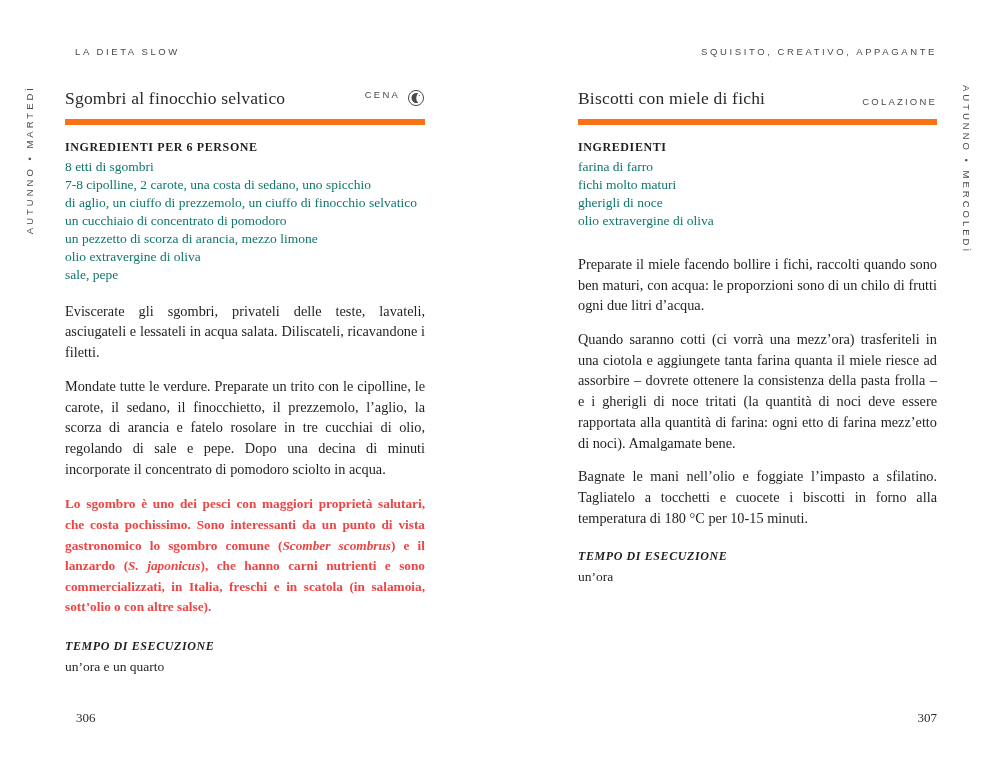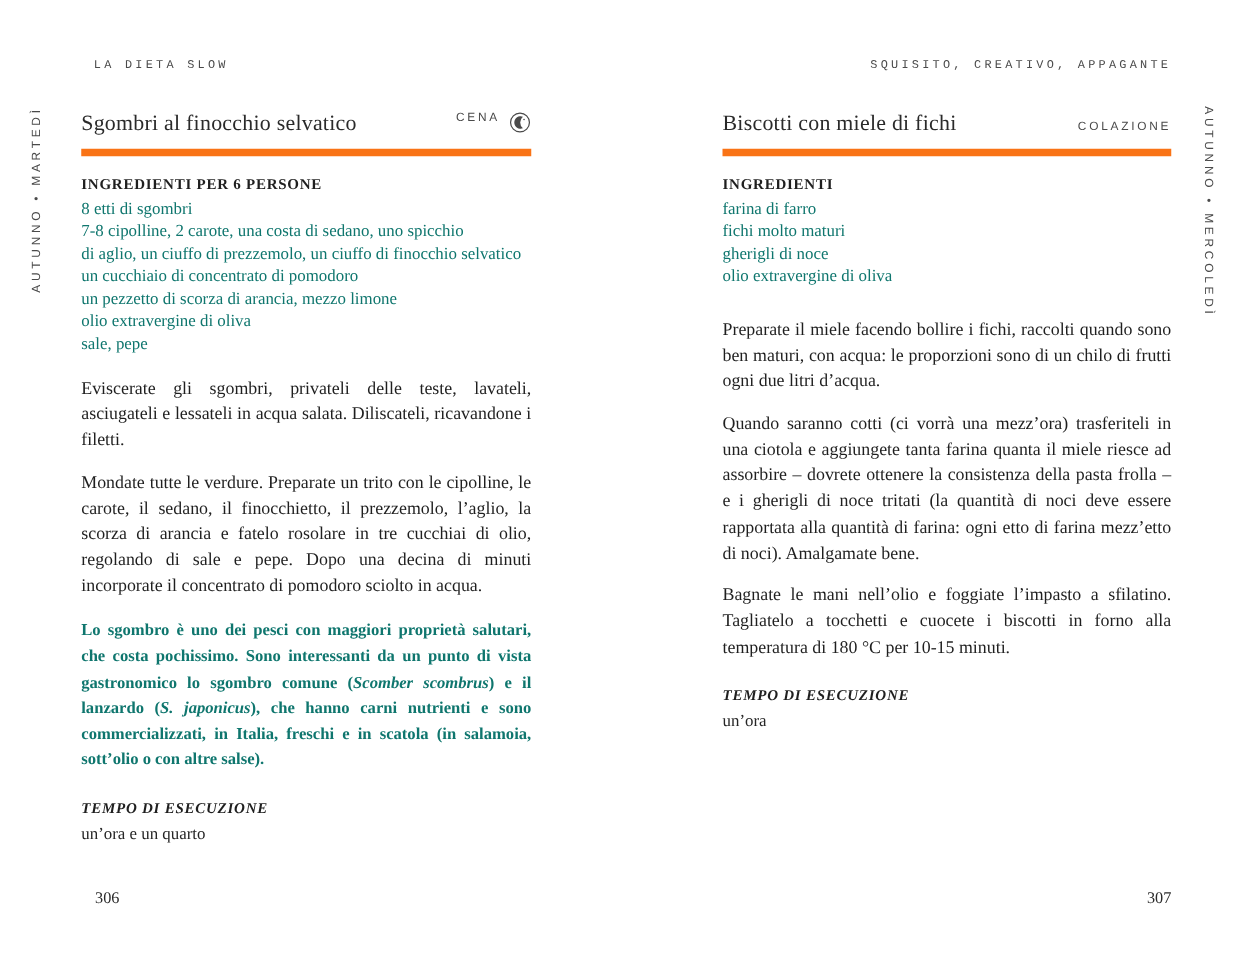--- a/index.html
+++ b/index.html
@@ -9,21 +9,21 @@
     background: #ffffff;
     font-family: "Liberation Serif", serif;
     color: #1f1f1f;
     overflow: hidden;
   }
   .spread { position: relative; width: 1000px; height: 768px; display: flex; }
   .page { position: relative; width: 500px; height: 768px; }
 
   .running-head {
     position: absolute; top: 46px;
-    font-family: Liberation Mono, monospace;
+    font-family: Liberation Sans, sans-serif;
     font-size: 9.5px; letter-spacing: 2.6px;
     color: #4a4a4a; white-space: nowrap;
   }
   .page-left .running-head { left: 75px; }
   .page-right .running-head { right: 63px; }
 
   .sidebar-label {
     position: absolute; top: 85px;
     font-family: "Liberation Sans", sans-serif;
     font-size: 9.5px; letter-spacing: 3px;
@@ -63,21 +63,21 @@
 
   .body-paras { margin-top: 17px; }
   .para {
     font-size: 14.3px; line-height: 1.45; text-align: justify;
     color: #1f1f1f; margin: 0 0 13px 0;
   }
   .para:last-child { margin-bottom: 0; }
 
   .note {
     font-weight: bold; font-size: 13.3px; line-height: 1.55;
-    text-align: justify; color: #0f766e; margin: 15px 0 0 0;
+    text-align: justify; color: #ef4444; margin: 15px 0 0 0;
   }
 
   .tempo-head {
     font-weight: bold; font-size: 12px; letter-spacing: 0.6px;
     margin-top: 21px;
     font-style: italic;
   }
   .tempo-value { font-size: 13.5px; margin-top: 5px; color: #262626; }
 
   .page-number { position: absolute; bottom: 42px; font-size: 13px; color: #2a2a2a; }

